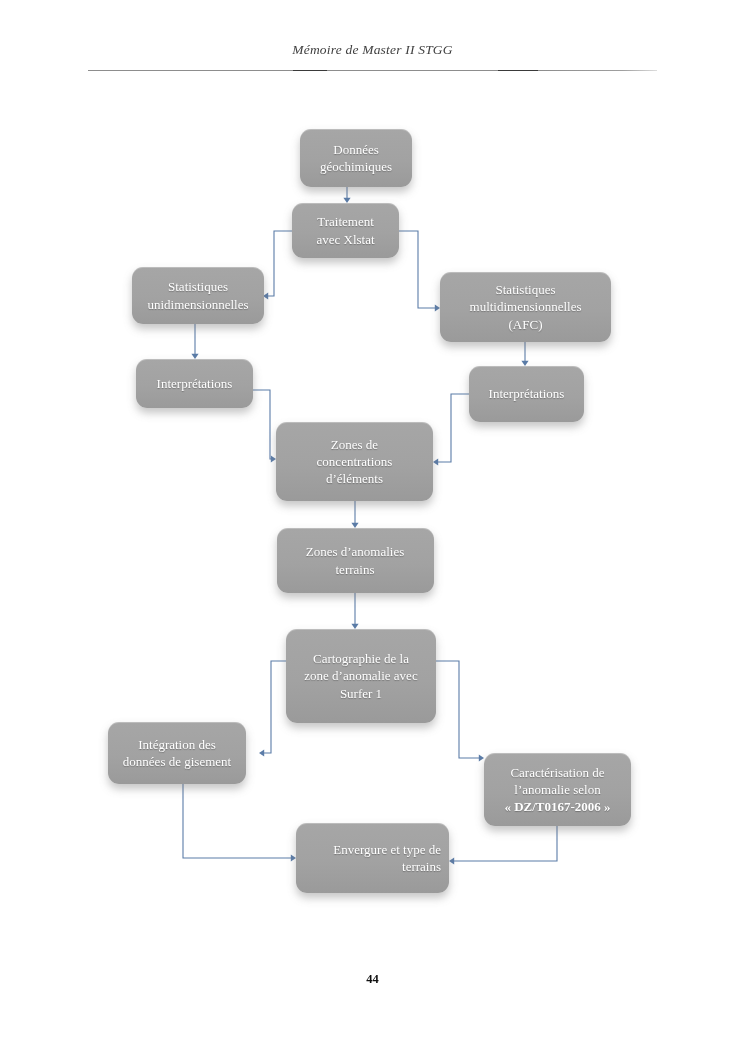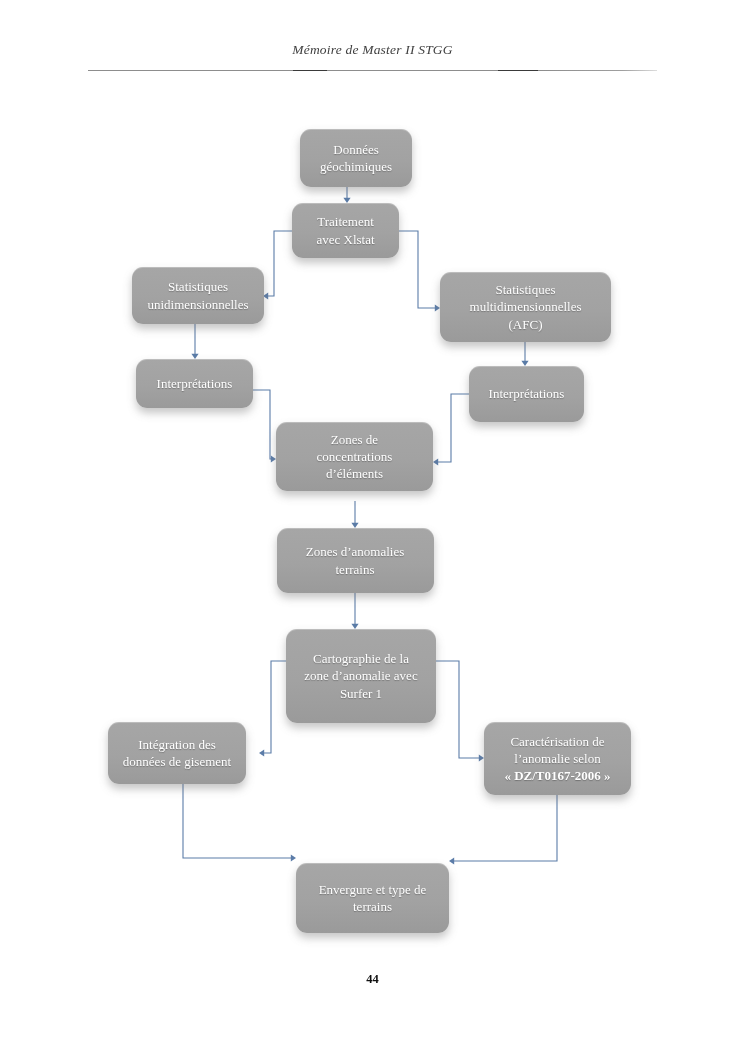--- a/index.html
+++ b/index.html
@@ -164,33 +164,33 @@
     </div>
     <div class="node" style="left: 440px; top: 272px; width: 171px; height: 70px;">
       <span class="label"><span>Statistiques</span><br><span>multidimensionnelles</span><br><span>(AFC)</span></span>
     </div>
     <div class="node" style="left: 136px; top: 359px; width: 117px; height: 49px;">
       <span class="label"><span>Interprétations</span></span>
     </div>
     <div class="node" style="left: 469px; top: 366px; width: 115px; height: 56px;">
       <span class="label"><span>Interprétations</span></span>
     </div>
-    <div class="node" style="left: 276px; top: 422px; width: 157px; height: 69px; text-align: center;">
+    <div class="node" style="left: 276px; top: 422px; width: 157px; height: 79px; text-align: center;">
       <span class="label"><span>Zones de</span><br><span>concentrations</span><br><span>d’éléments</span></span>
     </div>
     <div class="node" style="left: 277px; top: 528px; width: 157px; height: 65px; padding-left: 7px;">
       <span class="label"><span>Zones d’anomalies</span><br><span>terrains</span></span>
     </div>
     <div class="node" style="left: 286px; top: 629px; width: 150px; height: 94px;">
       <span class="label"><span>Cartographie de la</span><br><span>zone d’anomalie avec</span><br><span>Surfer 1</span></span>
     </div>
     <div class="node" style="left: 108px; top: 722px; width: 138px; height: 62px;">
       <span class="label"><span>Intégration des</span><br><span>données de gisement</span></span>
     </div>
-    <div class="node" style="left: 484px; top: 722px; width: 147px; height: 73px;">
+    <div class="node" style="left: 484px; top: 753px; width: 147px; height: 73px;">
       <span class="label"><span>Caractérisation de</span><br><span>l’anomalie selon</span><br><span class="bold-line">« DZ/T0167-2006 »</span></span>
     </div>
-    <div class="node" style="left: 296px; top: 863px; width: 153px; height: 70px;">
+    <div class="node" style="left: 296px; top: 823px; width: 153px; height: 70px; text-align: right;">
       <span class="label"><span>Envergure et type de</span><br><span>terrains</span></span>
     </div>
   </div>
 
 <div class="page-number">44</div>
 
 </body></html>

